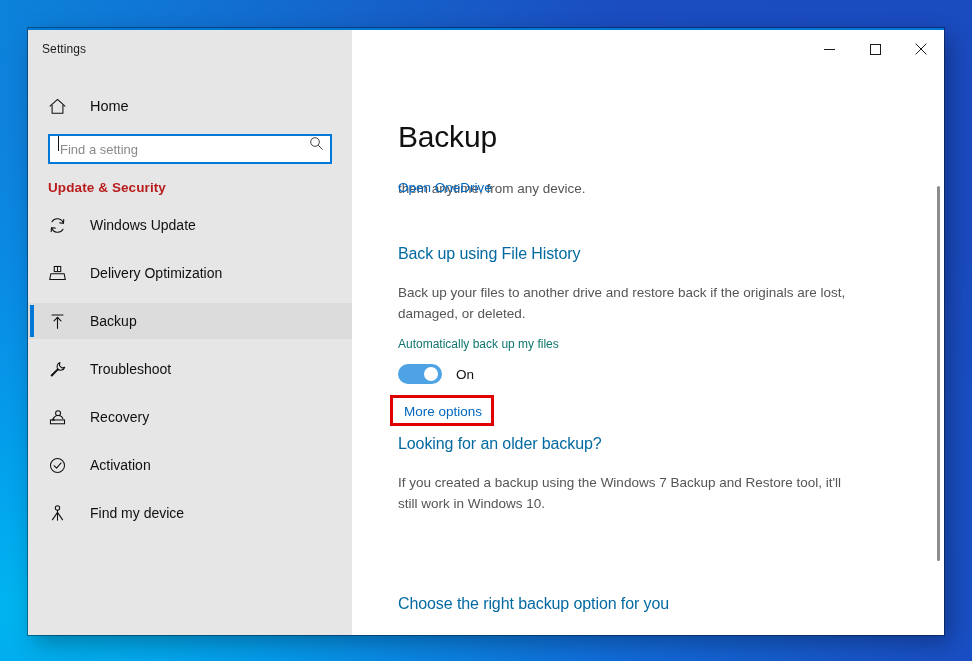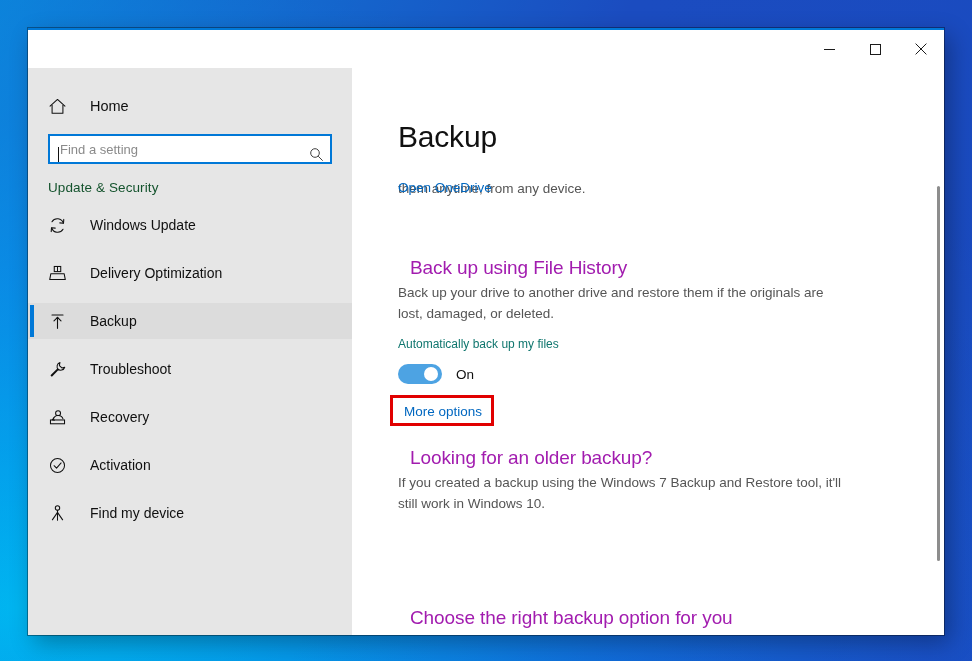--- a/index.html
+++ b/index.html
@@ -120,21 +120,21 @@
     color: #101010;
     margin-left: 12px;
   }
 
   .search-wrap {
     margin: 8px 20px 0 20px;
     height: 30px;
     background: #ffffff;
     border: 2px solid #0078d7;
     display: flex;
-    align-items: flex-end;
+    align-items: flex-start;
     position: relative;
     box-sizing: border-box;
   }
   .search-caret {
     width: 1px;
     height: 15px;
     background: #111;
     margin-left: 8px;
     flex: 0 0 1px;
   }
@@ -154,22 +154,22 @@
     width: 28px;
     display: flex;
     align-items: center;
     justify-content: center;
     color: #333;
     flex: 0 0 28px;
   }
 
   .group-title {
     font-size: 13.5px;
-    font-weight: normal;
-    color: #14532d;
+    font-weight: bold;
+    color: #b91c1c;
     padding: 16px 0 0 20px;
     letter-spacing: 0.1px;
   }
 
   .nav-list { margin-top: 12px; }
   .nav-item {
     position: relative;
     display: flex;
     align-items: center;
     height: 36px;
@@ -230,24 +230,24 @@
     line-height: 1.45;
   }
   .link {
     font-size: 13.5px;
     color: #0067c0;
     line-height: 1.45;
     cursor: default;
     display: inline-block;
   }
   .section-head {
-    font-size: 19px;
-    color: #a21caf;
+    font-size: 16px;
+    color: #0369a1;
     font-weight: normal;
-    margin: 12px;
+    margin: 0;
     letter-spacing: -0.1px;
   }
   .body-text {
     font-size: 13.5px;
     color: #555;
     line-height: 1.52;
     max-width: 452px;
   }
 
   
@@ -308,20 +308,23 @@
   }
 </style>
 </head>
 <body>
 
 <div id="desktop"></div>
 
 <div id="window">
 
   <div id="titlebar">
+    <div id="titlebar-left">
+      <span class="title-text">Settings</span>
+    </div>
     <div id="titlebar-right">
       <button class="caption-btn" aria-label="Minimize">
         <svg width="11" height="11" viewBox="0 0 11 11">
           <line x1="0" y1="5.5" x2="11" y2="5.5" stroke="#1b1b1b" stroke-width="1"></line>
         </svg>
       </button>
       <button class="caption-btn" aria-label="Maximize">
         <svg width="11" height="11" viewBox="0 0 11 11">
           <rect x="0.5" y="0.5" width="10" height="10" fill="none" stroke="#1b1b1b" stroke-width="1"></rect>
         </svg>
@@ -449,21 +452,21 @@
       <div id="main-inner">
 
         <h1 class="page-title pos" style="left:46px; top:52px;">Backup</h1>
 
         <div class="onedrive-tail pos" style="left:46px; top:100px;">them anytime, from any device.</div>
 
         <a class="link pos" style="left:46px; top:110px;">Open OneDrive</a>
 
         <h2 class="section-head pos" style="left:46px; top:177px;">Back up using File History</h2>
 
-        <div class="body-text pos" style="left:46px; top:215px;">Back up your drive to another drive and restore them if the originals are lost, damaged, or deleted.</div>
+        <div class="body-text pos" style="left:46px; top:215px;">Back up your files to another drive and restore back if the originals are lost, damaged, or deleted.</div>
 
         <div class="label-strong pos" style="left:46px; top:269px;">Automatically back up my files</div>
 
         <div class="toggle-row pos" style="left:46px; top:296px;">
           <span class="toggle">
             <span class="knob"></span>
           </span>
           <span class="toggle-label">On</span>
         </div>
 

